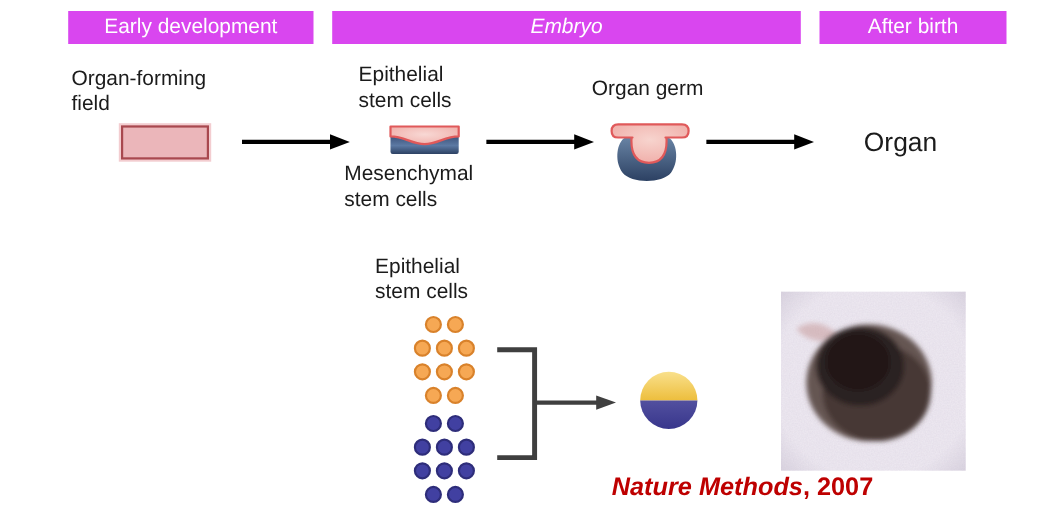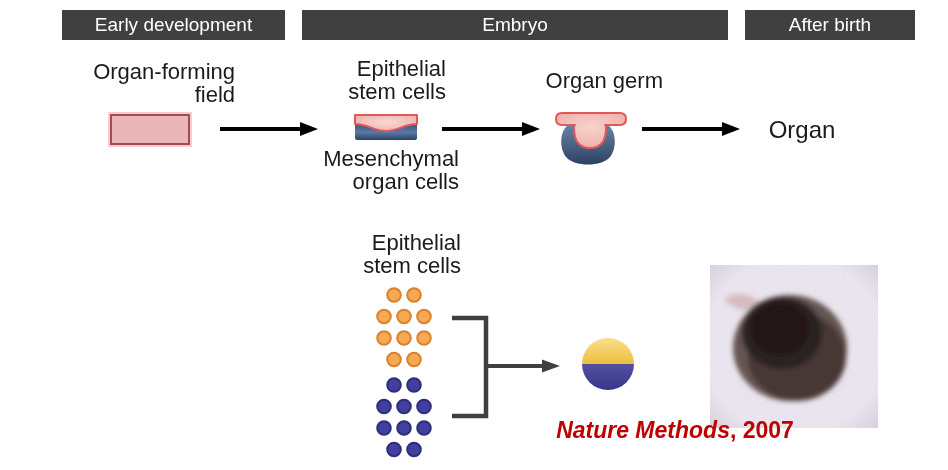--- a/index.html
+++ b/index.html
@@ -2,54 +2,54 @@
 <html><head>
 <meta charset="utf-8">
 <style>
   html,body{margin:0;padding:0;background:#fff;}
   .canvas{
     position:relative;width:948px;height:470px;background:#fff;
     font-family:"Liberation Sans",sans-serif;overflow:hidden;
   }
   .abs{position:absolute;}
   .bar{
-    position:absolute;top:10px;height:30px;background:#404040;color:#fff;
+    position:absolute;top:10px;height:30px;background:#d946ef;color:#fff;
     font-size:19px;line-height:30px;text-align:center;
   }
   .lbl{
-    position:absolute;color:#1b1b1b;font-size:22px;line-height:23px;
-    text-align:right;white-space:pre-line;
+    position:absolute;color:#1b1b1b;font-size:19px;line-height:23px;
+    text-align:left;white-space:pre-line;
   }
-  .lbl-organ{font-size:24px;line-height:28px;text-align:center;}
+  .lbl-organ{font-size:24px;line-height:28px;text-align:right;}
   .field-rect{
     position:absolute;left:110px;top:114px;width:76px;height:27px;
     background:#EBB6BA;border:2px solid #A8484F;
     box-shadow:0 0 0 2px #F3CDD0;
   }
   .citation{
-    position:absolute;left:530px;top:417px;width:290px;text-align:center;
+    position:absolute;left:530px;top:429px;width:290px;text-align:center;
     color:#BE0000;font-size:23px;font-weight:bold;white-space:nowrap;
   }
   .citation .j{font-style:italic;}
 </style>
 </head>
 <body>
 
 <div class="canvas">
 
   <div class="bar" style="left:62px;width:223px;">Early development</div>
-  <div class="bar" style="left:302px;width:426px;">Embryo</div>
+  <div class="bar" style="left:302px;width:426px;font-style:italic;">Embryo</div>
   <div class="bar" style="left:745px;width:170px;">After birth</div>
 
   <div class="lbl" style="left:65px;top:60px;width:170px;">Organ-forming
 field</div>
   <div class="lbl" style="left:326px;top:57px;width:120px;">Epithelial
 stem cells</div>
   <div class="lbl" style="left:313px;top:147px;width:146px;">Mesenchymal
-organ cells</div>
+stem cells</div>
   <div class="lbl" style="left:538px;top:69px;width:125px;">Organ germ</div>
   <div class="lbl lbl-organ" style="left:752px;top:116px;width:100px;">Organ</div>
 
   <div class="field-rect"></div>
 
   <svg class="abs" style="left:220px;top:120px;" width="100" height="18">
     <line x1="0" y1="9" x2="82" y2="9" stroke="#000" stroke-width="4"></line>
     <polygon points="80,2 98,9 80,16" fill="#000"></polygon>
   </svg>
   <svg class="abs" style="left:442px;top:120px;" width="100" height="18">

